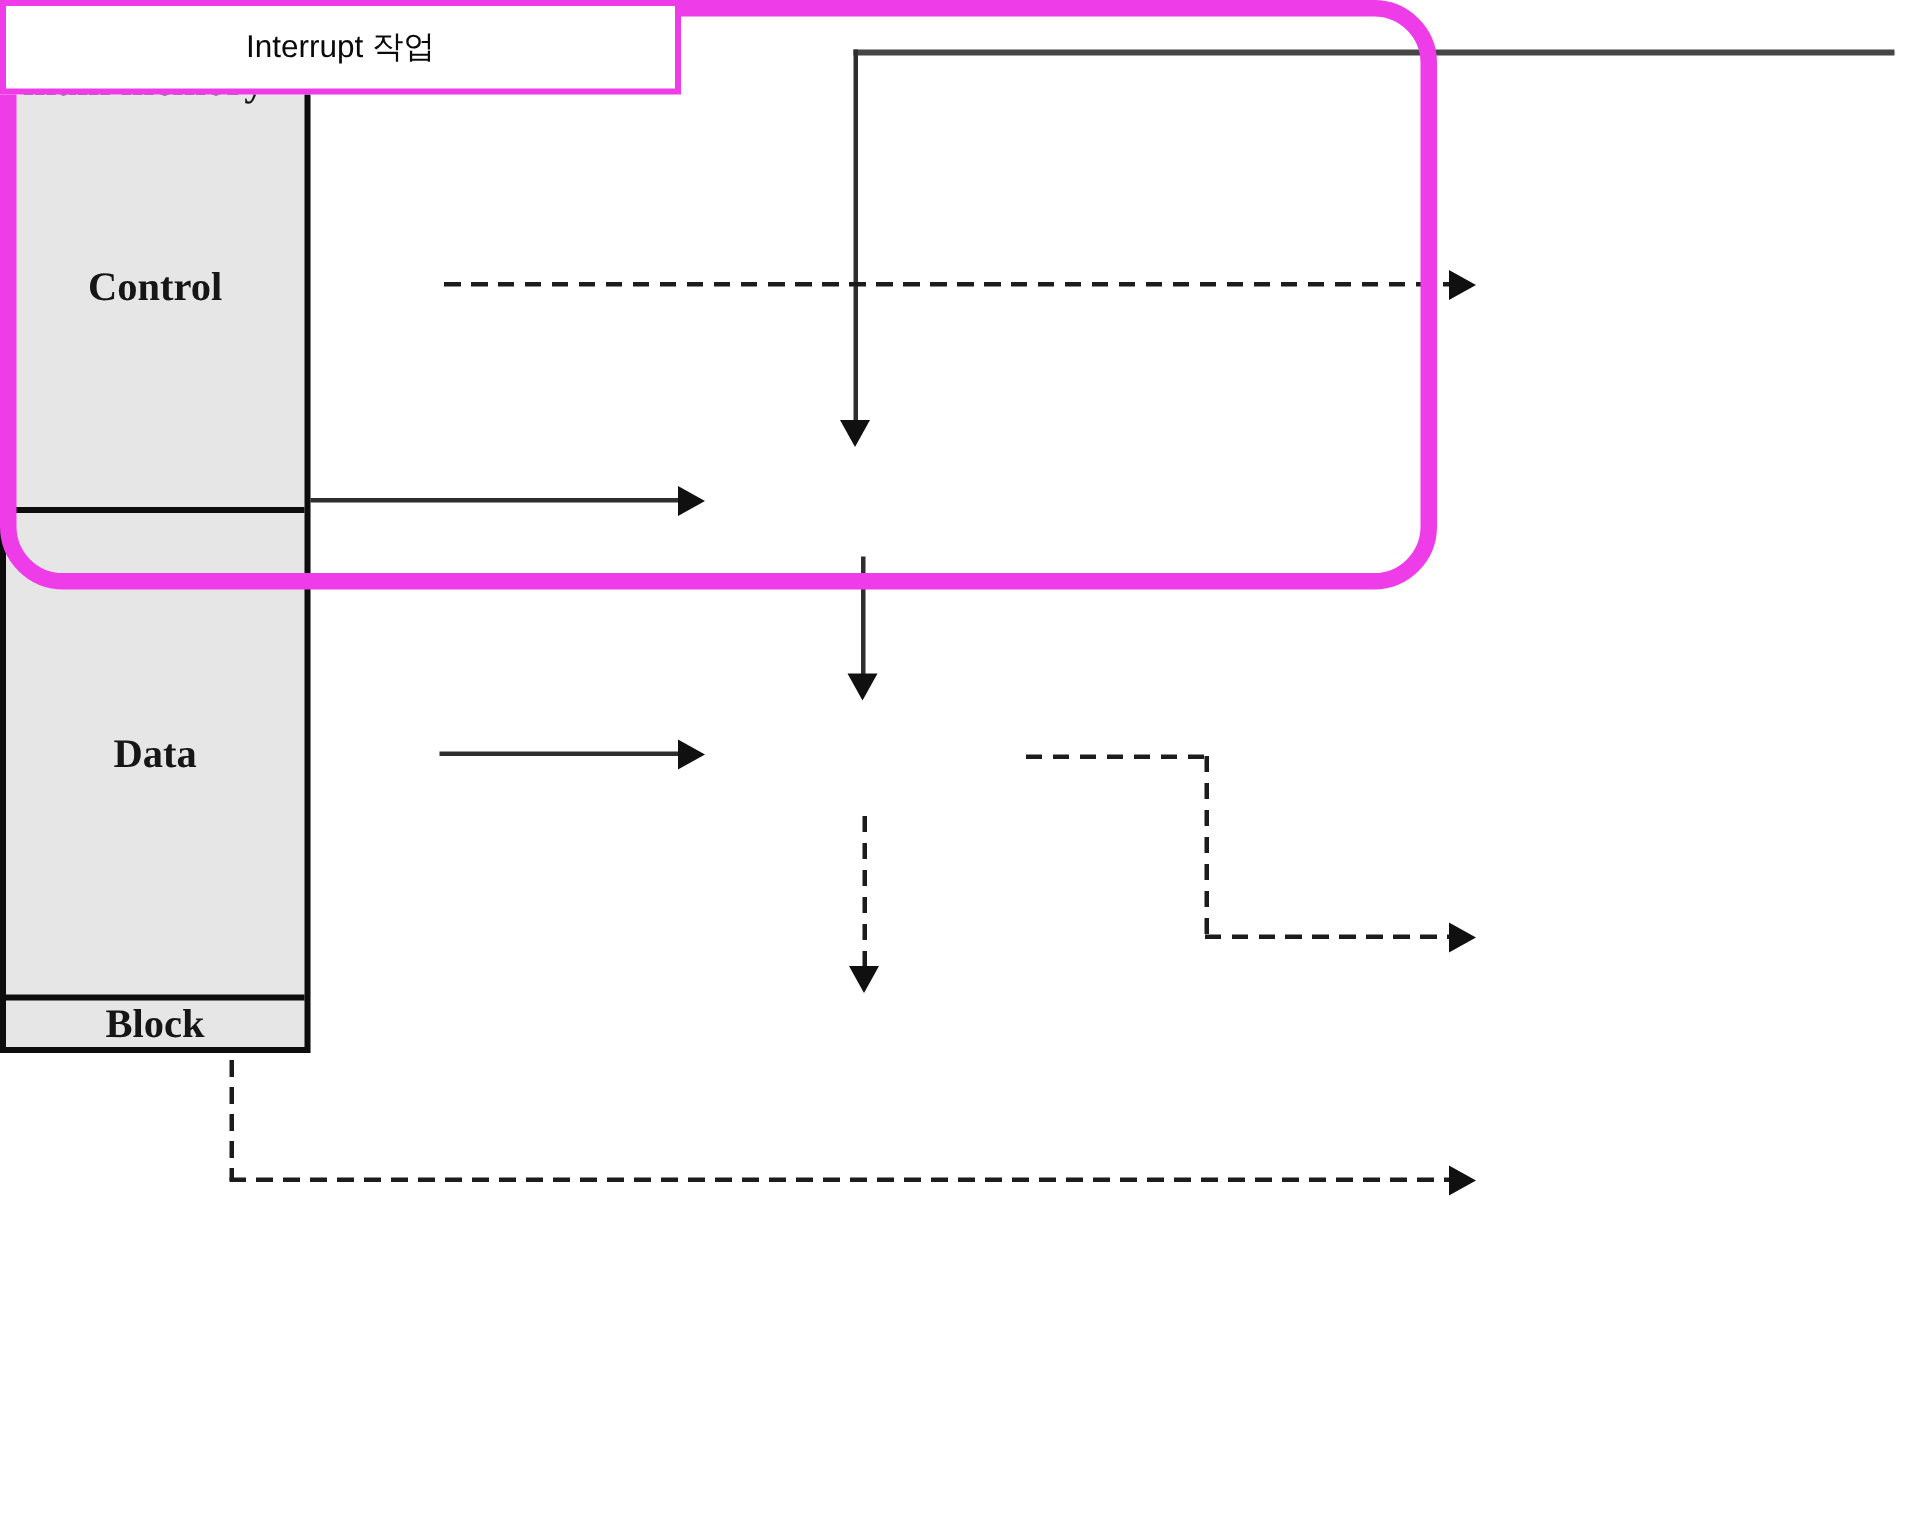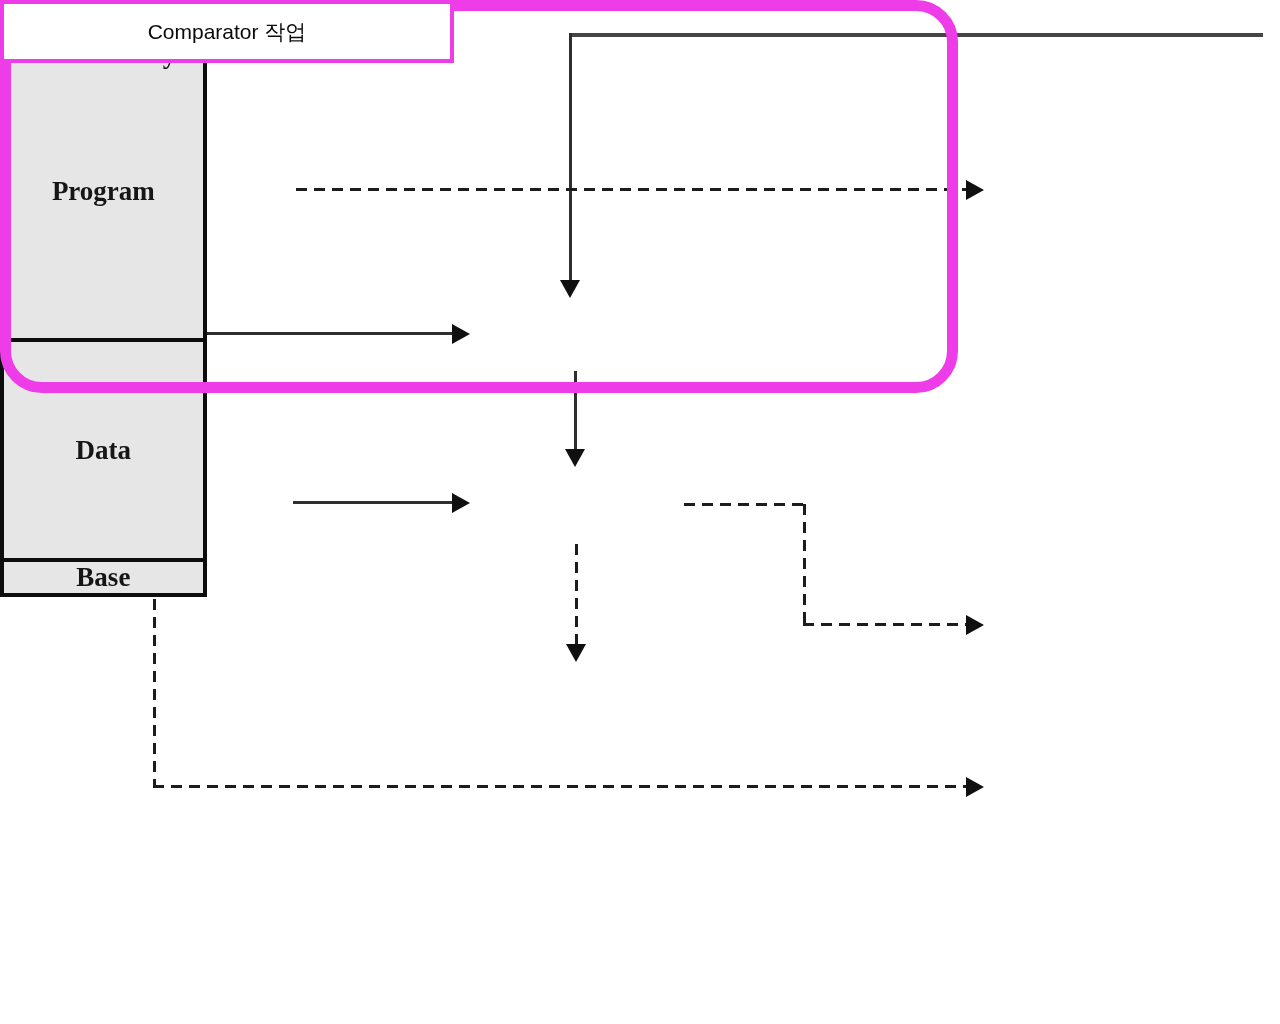--- a/index.html
+++ b/index.html
@@ -39,21 +39,21 @@
   .memcol{
     position:absolute;left:984;top:145;width:285;height:775;box-sizing:border-box;
     border:4px solid #0d0d0d;background:#e6e6e6;z-index:4;display:flex;flex-direction:column;
   }
   .memsec{
     box-sizing:border-box;display:flex;align-items:center;justify-content:center;
     font-weight:bold;color:#161616;border-bottom:4px solid #0d0d0d;
   }
   #mem-pcb{height:41px;font-size:21px;}
   #mem-program{height:297px;font-size:27px;}
-  #mem-data{height:220px;font-size:27px;}
+  #mem-data{height:325px;font-size:27px;}
   #mem-stack{flex:1;border-bottom:none;font-size:27px;}
   
   .hirect{
     position:absolute;left:10;top:1;width:958px;height:393px;box-sizing:border-box;
     border:11px solid #ee3ce8;border-radius:42px;z-index:20;pointer-events:none;
   }
   .note{
     position:absolute;left:36;top:44;width:454px;height:63px;box-sizing:border-box;
     border:4px solid #ee3ce8;background:#ffffff;z-index:21;
     display:flex;flex-direction:column;align-items:center;justify-content:center;
@@ -113,27 +113,27 @@
     <div>Absolute</div>
     <div>address</div>
   </div>
   <div class="flabel" id="lbl-interrupt">
     <div>Interrupt to</div>
     <div>operating system</div>
   </div>
 
   <div class="memcol">
     <div class="memsec" id="mem-pcb">Process Control Block</div>
-    <div class="memsec" id="mem-program">Program</div>
+    <div class="memsec" id="mem-program">Control</div>
     <div class="memsec" id="mem-data">Data</div>
-    <div class="memsec" id="mem-stack">Base</div>
+    <div class="memsec" id="mem-stack">Block</div>
   </div>
   <div class="flabel" id="caption">
     <div>Process image in</div>
     <div>main memory</div>
   </div>
 
   <div class="hirect"></div>
   <div class="note">
-    <div>Comparator 작업</div>
+    <div>Interrupt 작업</div>
   </div>
 
 </div>
 
 </body></html>

